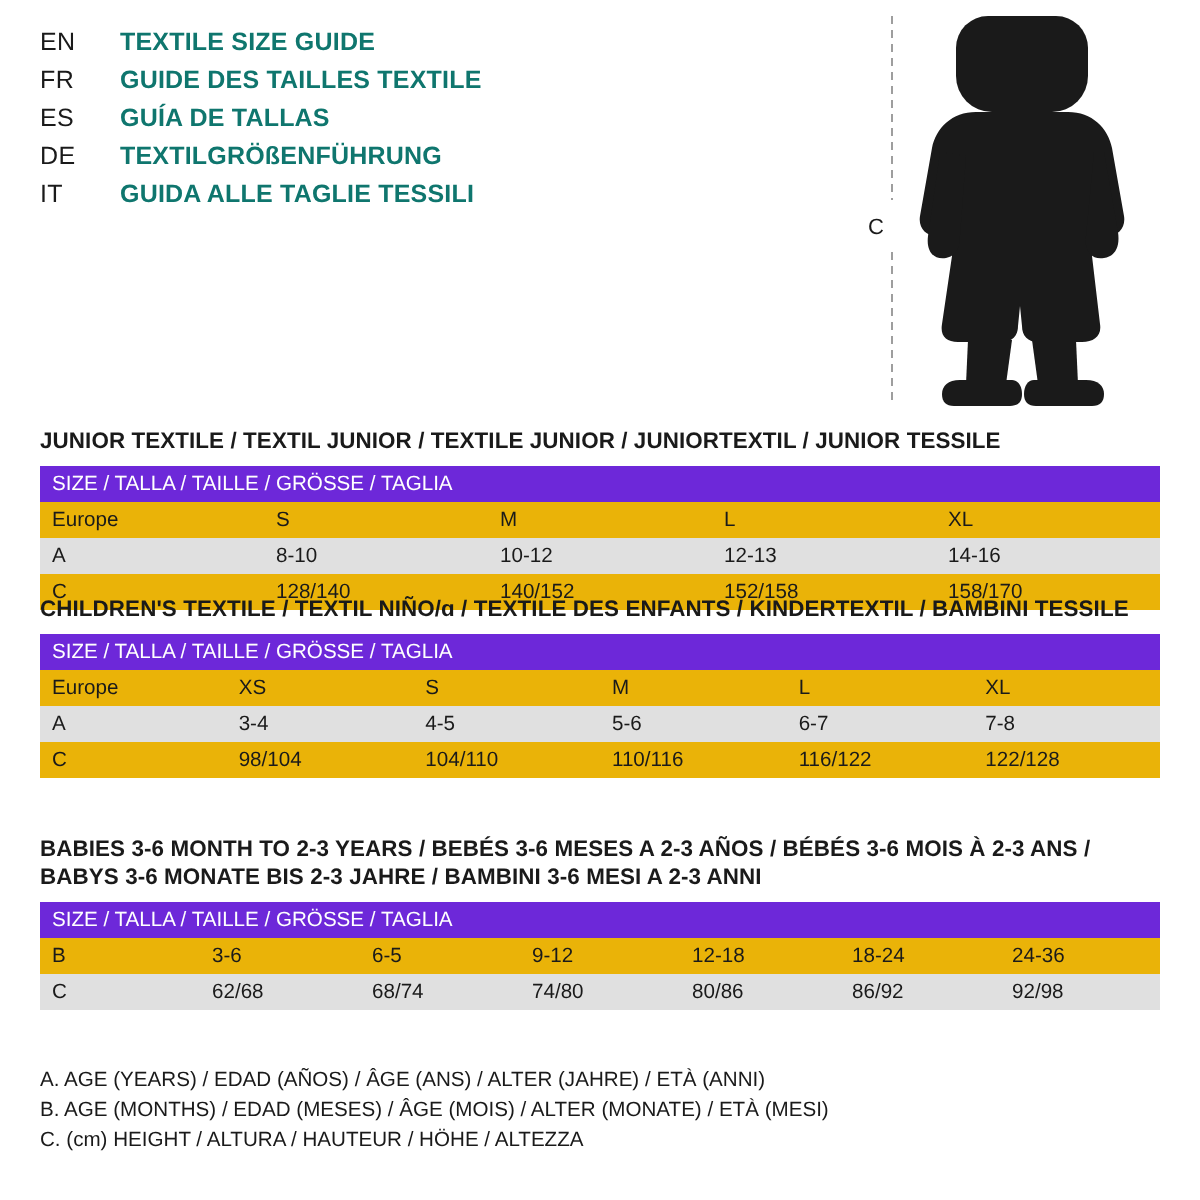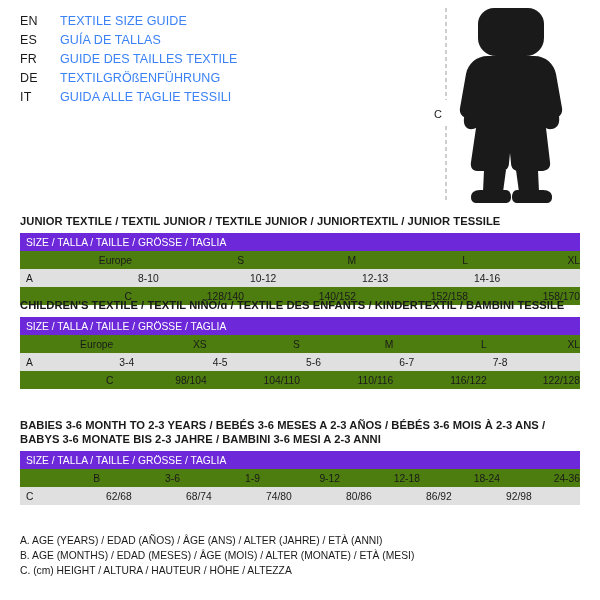--- a/index.html
+++ b/index.html
@@ -35,23 +35,23 @@
   }
   .lang-code {
     width: 40px;
     font-size: 12.5px;
     font-weight: 400;
     letter-spacing: 0.2px;
     color: #1a1a1a;
   }
   .lang-title {
     font-size: 12.5px;
-    font-weight: 400;
+    font-weight: 700;
     letter-spacing: 0.1px;
-    color: #3b82f6;
+    color: #0f766e;
   }
 
   
   .figure-area {
     position: absolute;
     right: 8px;
     top: 4px;
     width: 160px;
     height: 205px;
   }
@@ -95,22 +95,21 @@
   tr.head td {
     background: #6d28d9;
     color: #ffffff;
     font-size: 10.3px;
     font-weight: 400;
   }
   tr.shade td {
     background: #e0e0e0;
   }
   tr.plain td {
-    background: #4d7c0f;
-    text-align: right;
+    background: #eab308;
   }
 
   
   .legend {
     position: absolute;
     left: 20px;
     width: 560px;
   }
   .legend div {
     font-size: 10.3px;
@@ -122,26 +121,26 @@
 <body>
 
 <div class="page">
 
   <div class="lang-block">
     <div class="lang-row">
       <span class="lang-code">EN</span>
       <span class="lang-title">TEXTILE SIZE GUIDE</span>
     </div>
     <div class="lang-row">
+      <span class="lang-code">FR</span>
+      <span class="lang-title">GUIDE DES TAILLES TEXTILE</span>
+    </div>
+    <div class="lang-row">
       <span class="lang-code">ES</span>
       <span class="lang-title">GUÍA DE TALLAS</span>
-    </div>
-    <div class="lang-row">
-      <span class="lang-code">FR</span>
-      <span class="lang-title">GUIDE DES TAILLES TEXTILE</span>
     </div>
     <div class="lang-row">
       <span class="lang-code">DE</span>
       <span class="lang-title">TEXTILGRÖßENFÜHRUNG</span>
     </div>
     <div class="lang-row">
       <span class="lang-code">IT</span>
       <span class="lang-title">GUIDA ALLE TAGLIE TESSILI</span>
     </div>
   </div>
@@ -245,21 +244,21 @@
   <div class="section" style="top:418px;">
     <div class="section-title">BABIES 3-6 MONTH TO 2-3 YEARS / BEBÉS 3-6 MESES A 2-3 AÑOS / BÉBÉS 3-6 MOIS À 2-3 ANS / BABYS 3-6 MONATE BIS 2-3 JAHRE / BAMBINI 3-6 MESI A 2-3 ANNI</div>
     <table class="size">
       <tbody>
           <tr class="head">
         <td colspan="7">SIZE / TALLA / TAILLE / GRÖSSE / TAGLIA</td>
       </tr>
       <tr class="plain">
         <td style="width:88px">B</td>
         <td style="width:84px">3-6</td>
-        <td style="width:84px">1-9</td>
+        <td style="width:84px">6-5</td>
         <td style="width:84px">9-12</td>
         <td style="width:84px">12-18</td>
         <td style="width:72px">18-24</td>
         <td>24-36</td>
       </tr>
       <tr class="shade">
         <td>C</td>
         <td>62/68</td>
         <td>68/74</td>
         <td>74/80</td>

